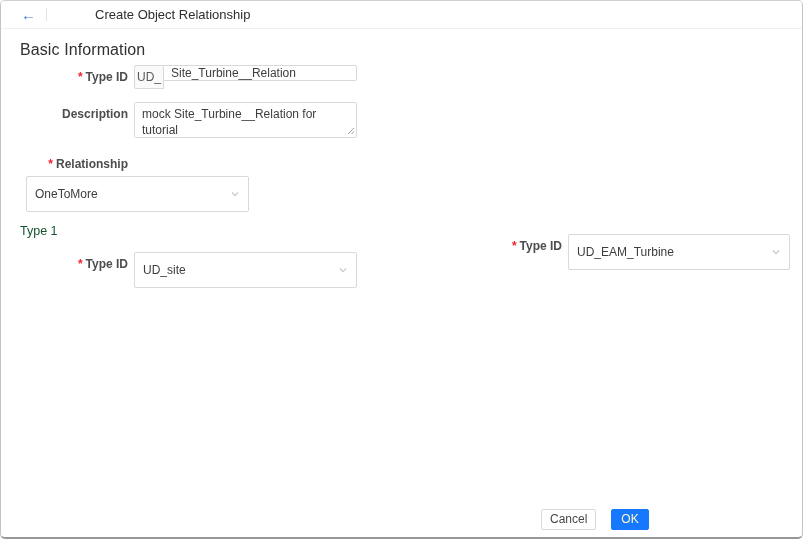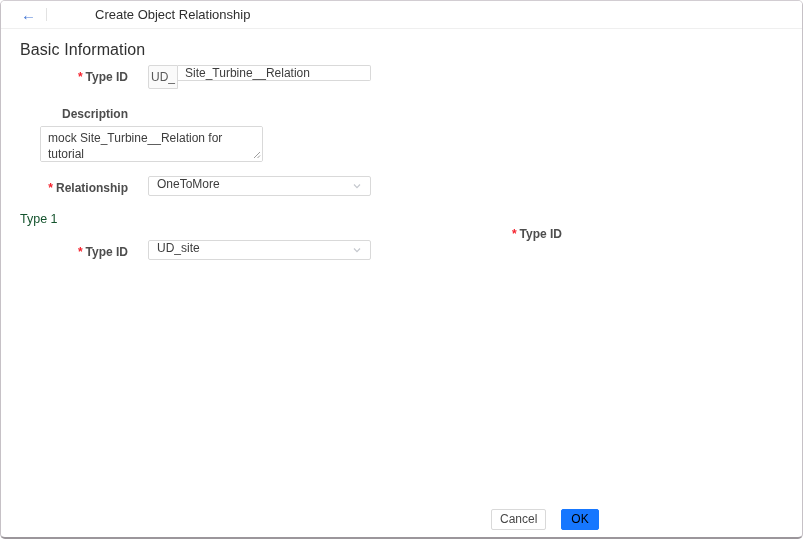--- a/index.html
+++ b/index.html
@@ -40,30 +40,30 @@
   
   .content { padding-left: 19px; }
   .section-title {
     font-size: 16px; color: #303030; line-height: 18px;
     font-weight: 500; letter-spacing: 0.1px;
   }
   .st-basic { margin-top: 12px; }
   .st-config { margin-top: 21px; }
   .form-row { display: flex; align-items: flex-start; }
   .r1 { margin-top: 6px; }
-  .r2 { margin-top: 13px; flex-direction: column; }
-  .r3 { margin-top: 14px; }
+  .r2 { margin-top: 13px; }
+  .r3 { margin-top: 14px; flex-direction: column; }
   .form-label {
     width: 108px; text-align: right; line-height: 24px;
     font-size: 12px; color: #4d4d4d;
     white-space: nowrap;
     font-weight: bold;
   }
   .req { color: #f5222d; margin-right: 3px; font-size: 12px; }
-  .control { margin-left: 20px; width: 223px; position: relative; }
+  .control { margin-left: 6px; width: 223px; position: relative; }
   .col2 .control { width: 222px; }
   
   .input-group { display: flex; width: 100%; }
   .addon {
     width: 30px; height: 24px;
     background: #fafafa;
     border: 1px solid #d9d9d9;
     border-radius: 2px 0 0 2px;
     font-size: 12px; color: #595959;
     display: flex; align-items: center; justify-content: center;
@@ -85,48 +85,48 @@
     line-height: 16px; resize: none; outline: none;
     font-family: "Liberation Sans", "DejaVu Sans", sans-serif;
     display: block; background: #fff;
   }
   .resize-handle {
     position: absolute; right: 2px; bottom: 3px;
     width: 8px; height: 8px; pointer-events: none;
   }
   
   .select {
-    height: 20px; width: 100%;
+    height: 36px; width: 100%;
     border: 1px solid #d9d9d9; border-radius: 2px;
     background: #fff; cursor: pointer;
-    display: flex; justify-content: space-between;
+    display: flex; align-items: center; justify-content: space-between;
     padding: 0 8px; font-size: 12px; color: #3d3d3d;
   }
   .chevron { display: flex; align-items: center; }
   
   .config-columns { display: flex; margin-top: 10px; }
   .col1 { width: 434px; }
   .col2 { flex: 1; }
   .type-heading { font-size: 12.5px; color: #14532d; line-height: 18px; }
   .config-columns .form-row { margin-top: 12px; }
   
   .footer {
-    position: absolute; left: 490px; bottom: 7px;
+    position: absolute; left: 540px; bottom: 7px;
     display: flex; gap: 15px; align-items: center;
   }
   .btn {
     height: 21px; font-size: 12px; line-height: 19px;
     border-radius: 2px; cursor: pointer; padding: 0 8px;
     font-family: "Liberation Sans", "DejaVu Sans", sans-serif;
   }
   .btn-cancel {
     background: #fff; border: 1px solid #d9d9d9; color: #474747;
   }
   .btn-ok {
-    background: #1677ff; border: 1px solid #1677ff; color: #000000;
+    background: #1677ff; border: 1px solid #1677ff; color: #fef9c3;
     padding: 0 9px;
   }
 </style>
 </head>
 <body>
 
 <div class="window">
 
   <div class="header">
     <button class="back-btn">
@@ -200,20 +200,30 @@
             </div>
           </div>
         </div>
       </div>
 
       <div class="col2">
         <div class="form-row">
           <div class="form-label">
             <span class="req">*</span><span>Type ID</span>
           </div>
+          <div class="control">
+            <div class="select">
+              <span>UD_EAM_Turbine</span>
+              <span class="chevron">
+                <svg width="10" height="10" viewBox="0 0 10 10">
+                  <path d="M2 3.5 L5 6.6 L8 3.5" stroke="#c5c8ce" stroke-width="1.2" fill="none"></path>
+                </svg>
+              </span>
+            </div>
+          </div>
         </div>
       </div>
 
     </div>
   </div>
 
   <div class="footer">
     <button class="btn btn-cancel">Cancel</button>
     <button class="btn btn-ok">OK</button>
   </div>

